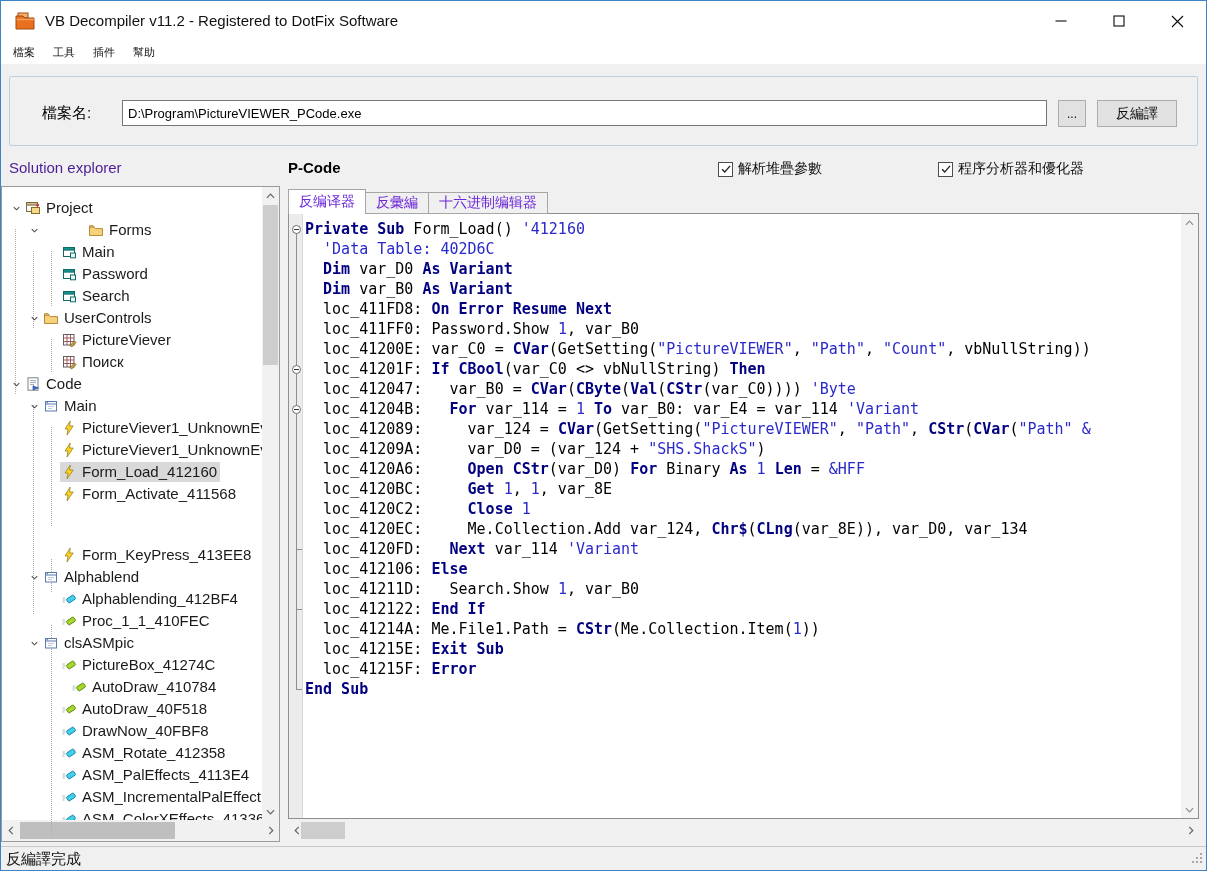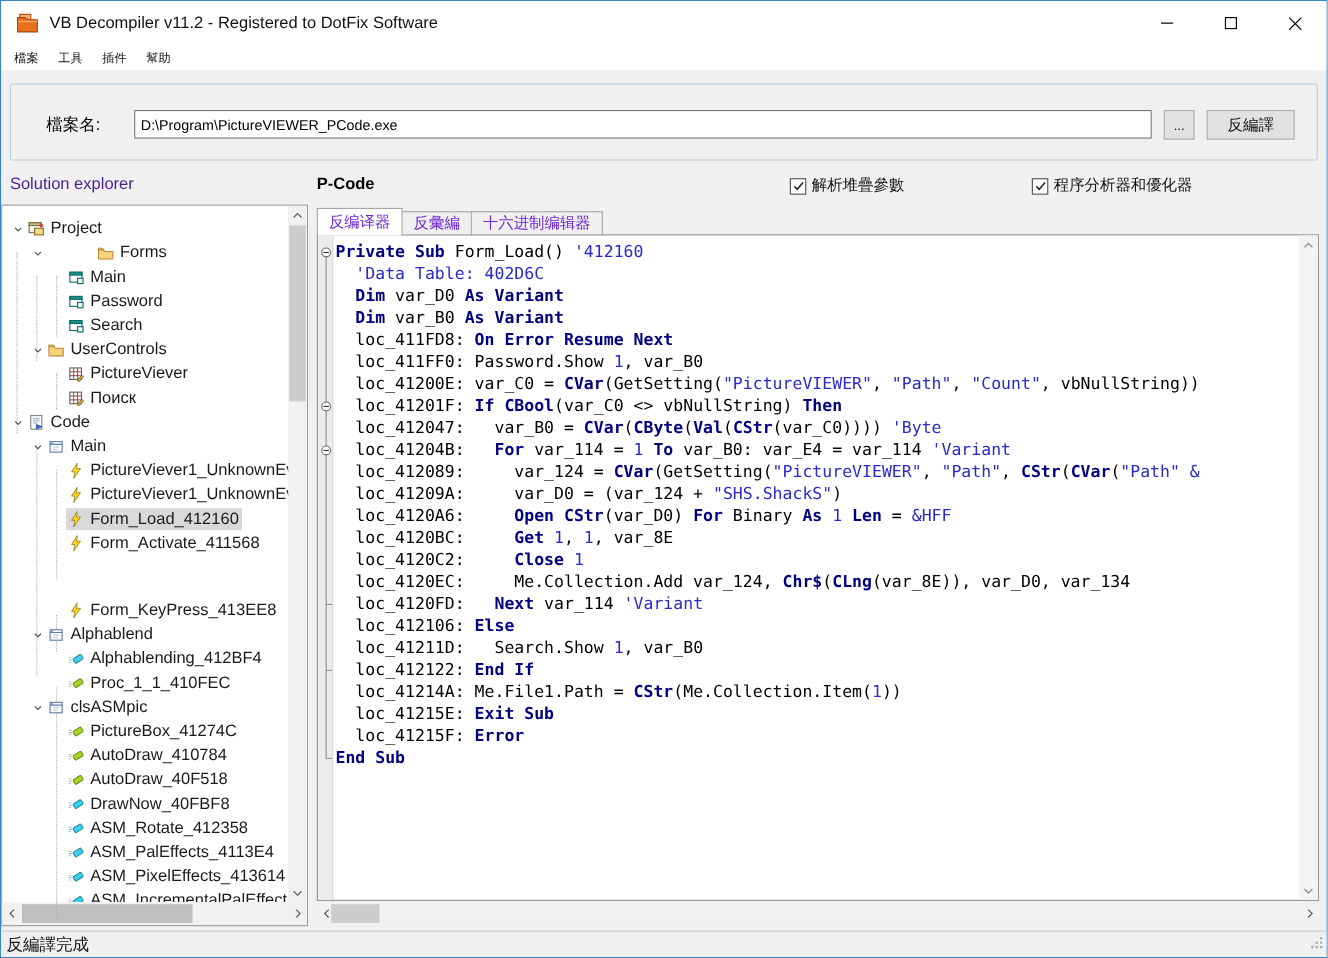--- a/index.html
+++ b/index.html
@@ -422,21 +422,21 @@
               <svg width="16" height="16" viewBox="0 0 16 16">
                 <path d="M1.5 7 h2.4 M1.5 9 h3 M1.5 11 h2" stroke="#a9c6a0" stroke-width="1"></path>
                 <g transform="rotate(-33 10 8)">
                   <rect x="5.8" y="5.6" width="8.4" height="4.8" rx="1" fill="#a8d52c" stroke="#5d8a12" stroke-width="0.9"></rect>
                 </g>
               </svg>
             </span>
             <span class="tlabel">PictureBox_41274C</span>
           </span>
         </div>
-        <div class="tree-row" style="padding-left: 42px;">
+        <div class="tree-row" style="padding-left: 42px; gap: 10px;">
           <span class="tw"></span>
           <span class="row-content">
             <span class="ticon">
               <svg width="16" height="16" viewBox="0 0 16 16">
                 <path d="M1.5 7 h2.4 M1.5 9 h3 M1.5 11 h2" stroke="#a9c6a0" stroke-width="1"></path>
                 <g transform="rotate(-33 10 8)">
                   <rect x="5.8" y="5.6" width="8.4" height="4.8" rx="1" fill="#a8d52c" stroke="#5d8a12" stroke-width="0.9"></rect>
                 </g>
               </svg>
             </span>
@@ -490,34 +490,20 @@
           <span class="row-content">
             <span class="ticon">
               <svg width="16" height="16" viewBox="0 0 16 16">
                 <path d="M1.5 7 h2.4 M1.5 9 h3 M1.5 11 h2" stroke="#9dbbc6" stroke-width="1"></path>
                 <g transform="rotate(-33 10 8)">
                   <rect x="5.8" y="5.6" width="8.4" height="4.8" rx="1" fill="#3fd0ee" stroke="#1d85a0" stroke-width="0.9"></rect>
                 </g>
               </svg>
             </span>
             <span class="tlabel">ASM_PalEffects_4113E4</span>
-          </span>
-        </div>
-        <div class="tree-row" style="padding-left: 42px;">
-          <span class="tw"></span>
-          <span class="row-content">
-            <span class="ticon">
-              <svg width="16" height="16" viewBox="0 0 16 16">
-                <path d="M1.5 7 h2.4 M1.5 9 h3 M1.5 11 h2" stroke="#9dbbc6" stroke-width="1"></path>
-                <g transform="rotate(-33 10 8)">
-                  <rect x="5.8" y="5.6" width="8.4" height="4.8" rx="1" fill="#3fd0ee" stroke="#1d85a0" stroke-width="0.9"></rect>
-                </g>
-              </svg>
-            </span>
-            <span class="tlabel">ASM_PixelEffects_413614</span>
           </span>
         </div>
         <div class="tree-row" style="padding-left: 42px;">
           <span class="tw"></span>
           <span class="row-content">
             <span class="ticon">
               <svg width="16" height="16" viewBox="0 0 16 16">
                 <path d="M1.5 7 h2.4 M1.5 9 h3 M1.5 11 h2" stroke="#9dbbc6" stroke-width="1"></path>
                 <g transform="rotate(-33 10 8)">
                   <rect x="5.8" y="5.6" width="8.4" height="4.8" rx="1" fill="#3fd0ee" stroke="#1d85a0" stroke-width="0.9"></rect>

